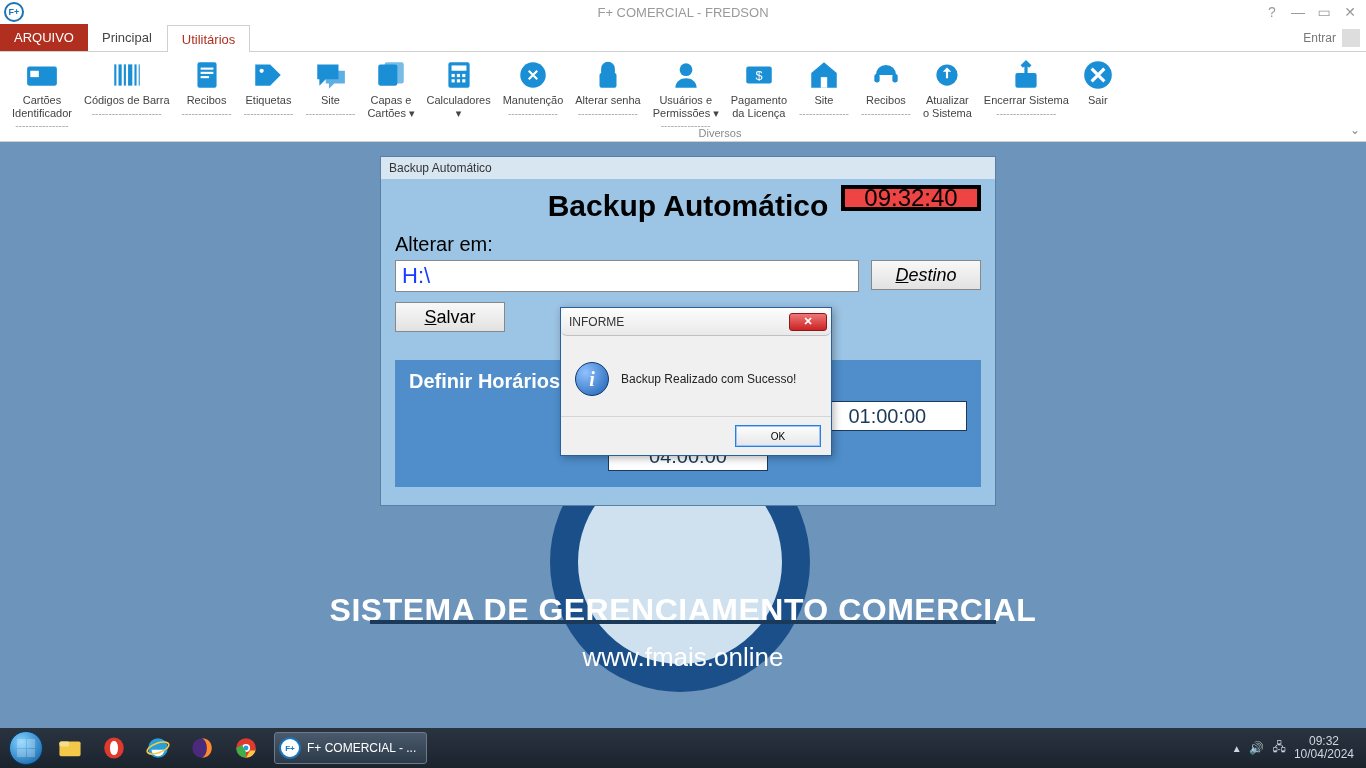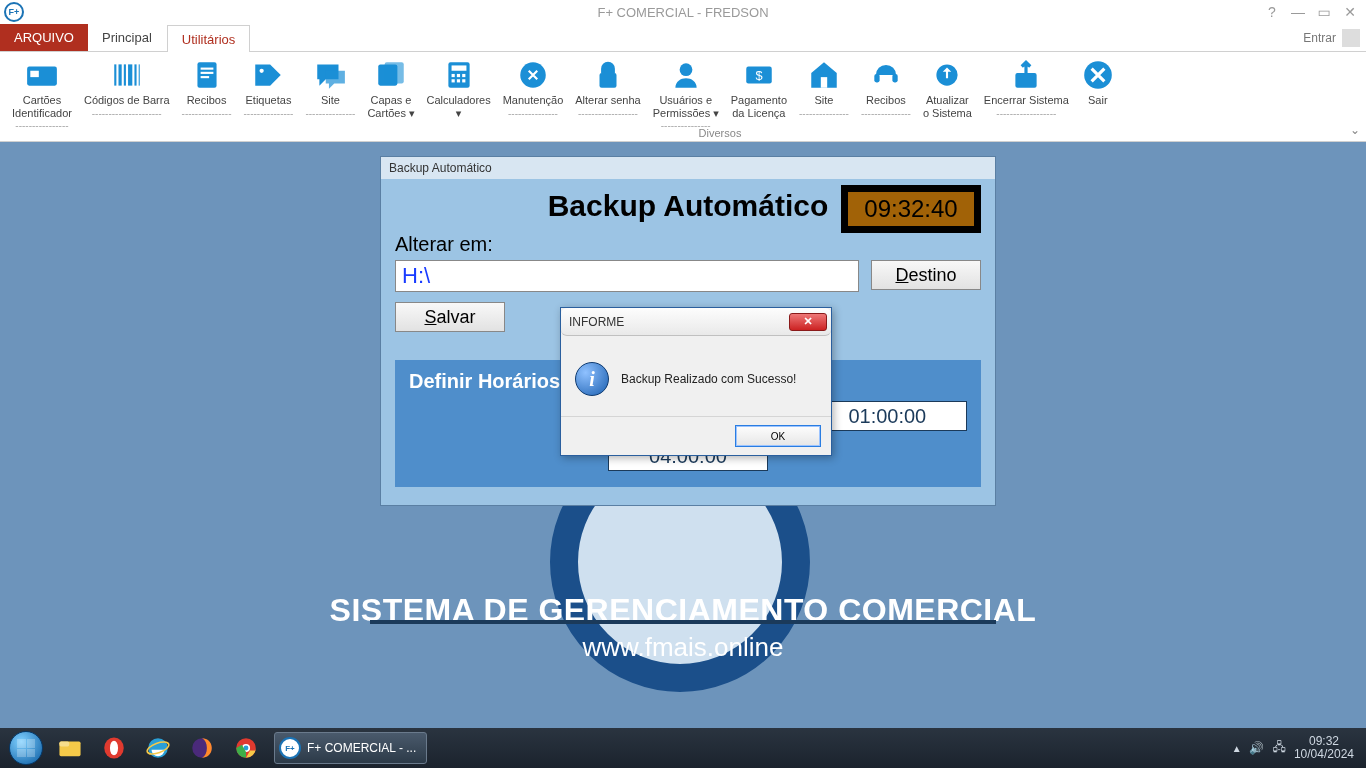--- a/index.html
+++ b/index.html
@@ -28,33 +28,33 @@
 .rbtn .ico svg { width: 34px; height: 34px; }
 .rbtn .lbl { white-space: pre-line; }
 .rbtn .dashes { color: #aaa; font-size: 10px; margin-top: 1px; }
 .ribbon-collapse { position: absolute; right: 6px; bottom: 4px; font-size: 12px; color: #888; }
 
 
 .desktop { position: absolute; top: 142px; left: 0; right: 0; bottom: 40px; background: #6d94bb; overflow: hidden; }
 .desktop .logo-ring { position: absolute; left: 550px; top: 290px; width: 260px; height: 260px; border: 28px solid #1b4f8a; border-radius: 50%; background: #cfe0ef; }
 .desktop .brand-title { position: absolute; left: 0; right: 0; top: 450px; text-align: center; color: #fff; font-size: 32px; font-weight: bold; letter-spacing: 0.5px; }
 .desktop .brand-rule { position: absolute; left: 370px; right: 370px; top: 478px; height: 4px; background: #1b3a5a; }
-.desktop .brand-url { position: absolute; left: 0; right: 0; top: 490px; text-align: center; color: #fff; font-size: 26px; }
+.desktop .brand-url { position: absolute; left: 0; right: 0; top: 500px; text-align: center; color: #fff; font-size: 26px; }
 
 
 .bkwin { position: absolute; left: 380px; top: 14px; width: 616px; background: #9cc4e4; border: 1px solid #5a7fa3; padding: 0; }
 .bkwin .bk-title { font-size: 12px; color: #333; padding: 4px 8px; background: #d8e6f2; }
 .bkwin .bk-body { background: #9cc4e4; padding: 10px 14px 18px 14px; }
 .bk-row1 { display: flex; align-items: center; justify-content: center; position: relative; }
 .bk-heading { font-size: 30px; font-weight: bold; color: #000; flex: 1; text-align: center; }
-.bk-clock { position: absolute; right: 0; top: -4px; width: 140px; height: 48px; background: #a16207; border: 7px solid #000000; display: flex; align-items: center; justify-content: center; font-size: 24px; }
+.bk-clock { position: absolute; right: 0; top: -4px; width: 140px; height: 26px; background: #ef4444; border: 4px solid #000000; display: flex; align-items: center; justify-content: center; font-size: 24px; }
 .bk-savelbl { font-size: 20px; margin-top: 10px; }
 .bk-pathrow { display: flex; gap: 12px; margin-top: 4px; }
 .bk-path { flex: 1; height: 32px; border: 1px solid #888; background: #fff; font-size: 22px; color: #1a3cff; padding: 0 6px; }
-.bk-destbtn { width: 110px; height: 30px; background: linear-gradient(#f8f8f8,#e2e2e2); border: 1px solid #888; font-size: 18px; }
+.bk-destbtn { width: 110px; height: 30px; background: linear-gradient(#f8f8f8,#e2e2e2); border: 1px solid #888; font-size: 18px; font-style: italic; }
 .bk-destbtn u, .bk-savebtn u { text-decoration: underline; }
 .bk-savebtn { width: 110px; height: 30px; background: linear-gradient(#f8f8f8,#e2e2e2); border: 1px solid #888; font-size: 18px; margin-top: 10px; }
 .bk-section { background: #4f8ecb; margin-top: 28px; padding: 10px 14px 16px 14px; }
 .bk-section-title { color: #fff; font-size: 20px; font-weight: bold; margin-bottom: 8px; }
 .bk-times { display: grid; grid-template-columns: repeat(3, 1fr); gap: 10px 40px; }
 .bk-time { height: 30px; background: #fff; border: 1px solid #1b3a5a; color: #1b3a5a; font-size: 20px; display: flex; align-items: center; justify-content: center; }
 
 
 .dlg { position: absolute; left: 560px; top: 165px; width: 272px; background: #f0f0f0; border: 1px solid #2a5f9e; box-shadow: 2px 2px 8px rgba(0,0,0,.3); }
 .dlg-titlebar { height: 28px; background: linear-gradient(#fdfdfd,#e9e9e9); display: flex; align-items: center; padding: 0 4px 0 8px; border-bottom: 1px solid #c0c0c0; border-radius: 6px; }

